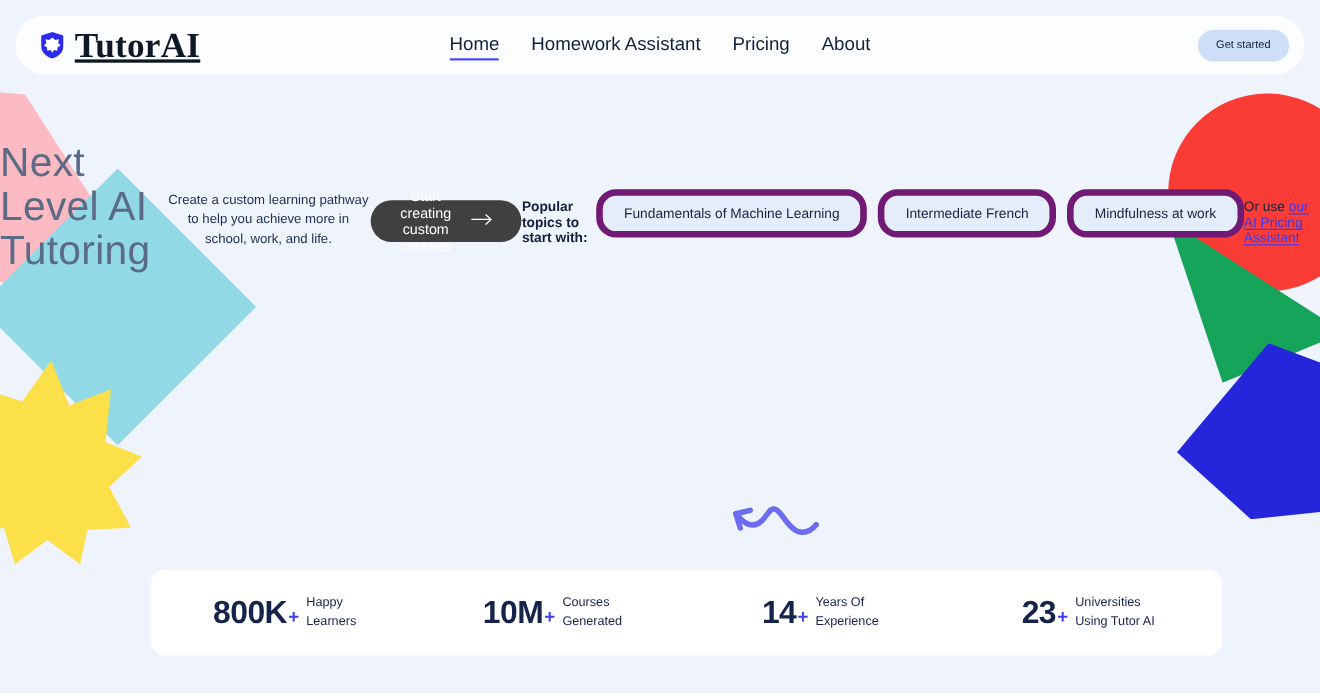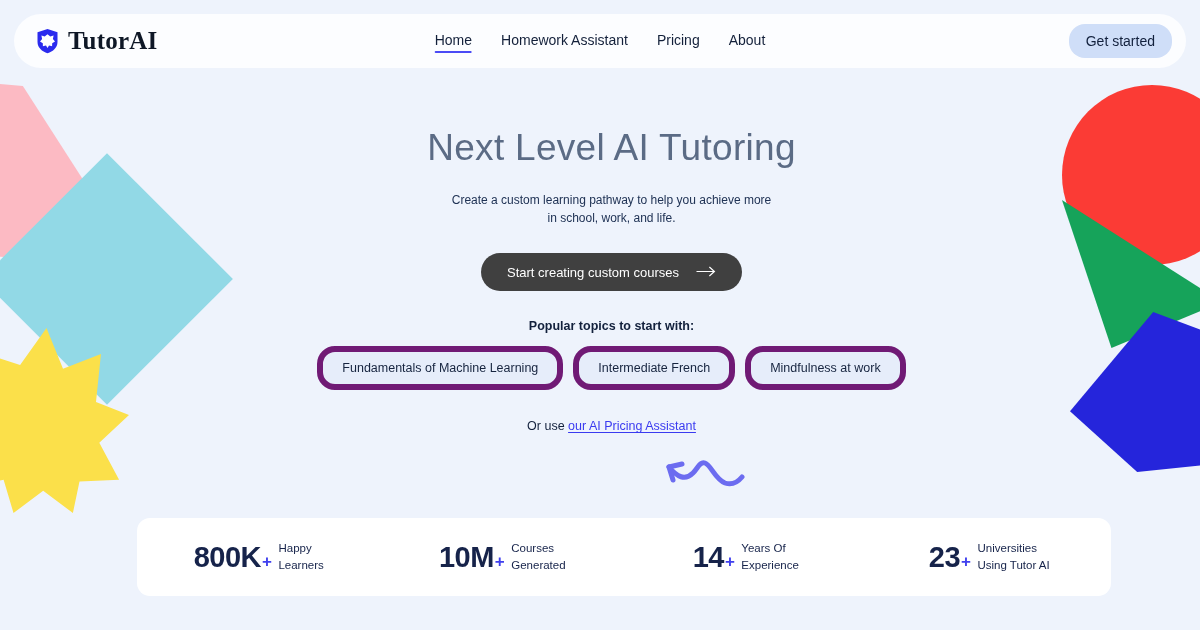--- a/index.html
+++ b/index.html
@@ -101,73 +101,73 @@
   }
 
   .brand {
     display: flex;
     align-items: center;
     gap: 9px;
   }
   .brand-icon { width: 23px; height: 26px; display: block; }
   .brand-name {
     font-family: "Liberation Serif", serif;
-    font-size: 25px;
+    font-size: 32px;
     font-weight: 700;
     color: #0E1726;
     letter-spacing: 0.2px;
+    text-decoration: underline;
   }
 
   .nav {
     position: absolute;
     left: 50%;
     transform: translateX(-50%);
     display: flex;
     align-items: center;
     gap: 29px;
   }
   .nav-item {
-    font-size: 14px;
+    font-size: 17px;
     color: #13203A;
     position: relative;
     padding-bottom: 3px;
     cursor: pointer;
     white-space: nowrap;
   }
   .nav-item.active::after {
     content: "";
     position: absolute;
     left: 0; right: 0; bottom: -2px;
     height: 2px;
     background: #4B4BF5;
     border-radius: 2px;
   }
 
   .get-started {
     margin-left: auto;
     background: #CFDEF8;
     color: #12203C;
-    font-size: 14px;
+    font-size: 10px;
     border: none;
     border-radius: 16px;
     padding: 9px 17px;
     cursor: pointer;
     font-family: inherit;
   }
 
   
   .hero {
     position: absolute;
     left: 0; right: 0;
     top: 128px;
     z-index: 10;
     display: flex;
-    flex-direction: column;
-    align-items: center;
-    padding-left: 23px;
+    flex-direction: row;
+    align-items: center;
   }
 
   .headline-thin {
     font-size: 37px;
     font-weight: 300;
     color: #5B6B85;
     letter-spacing: 0.3px;
     line-height: 1.08;
   }
   .headline-bold {

